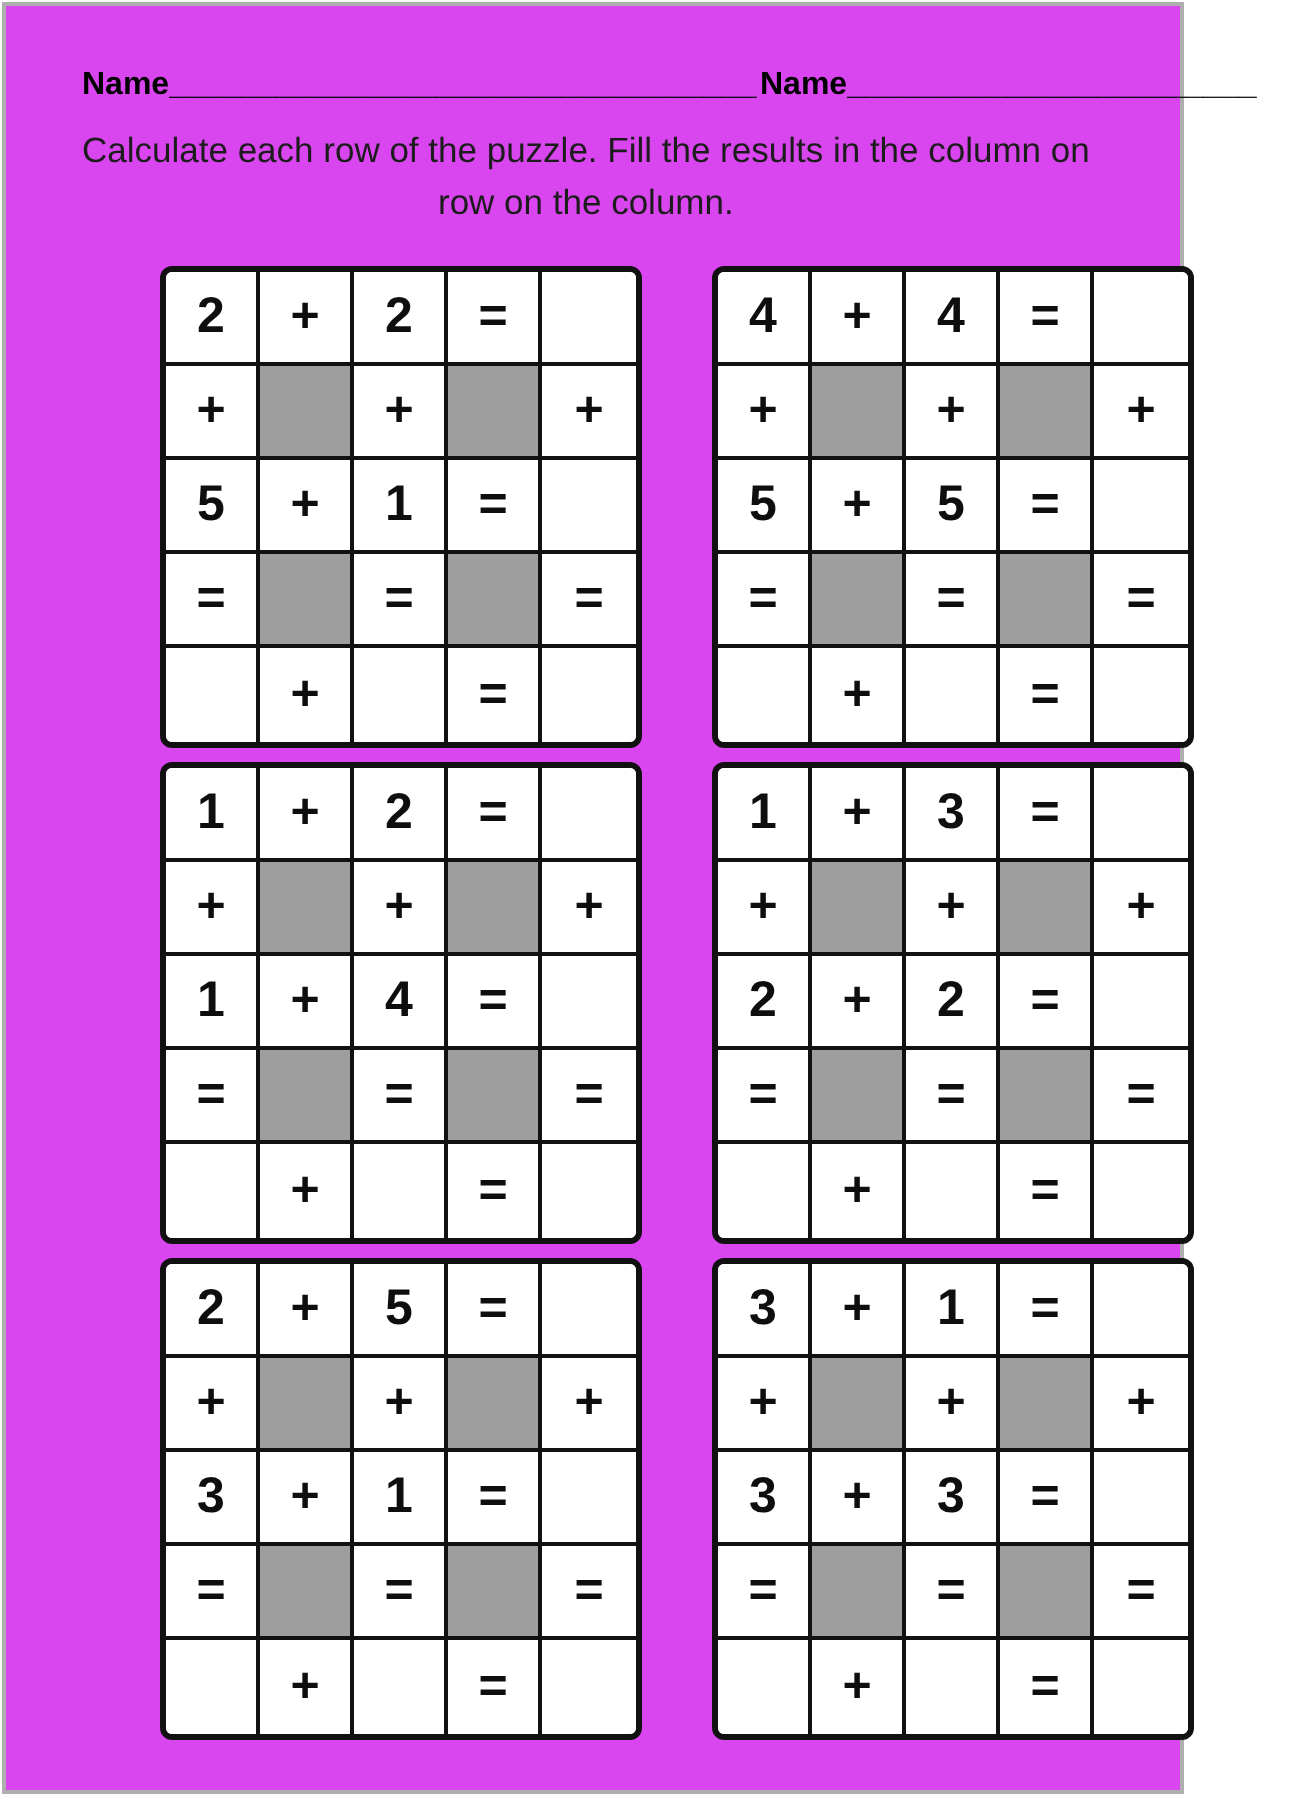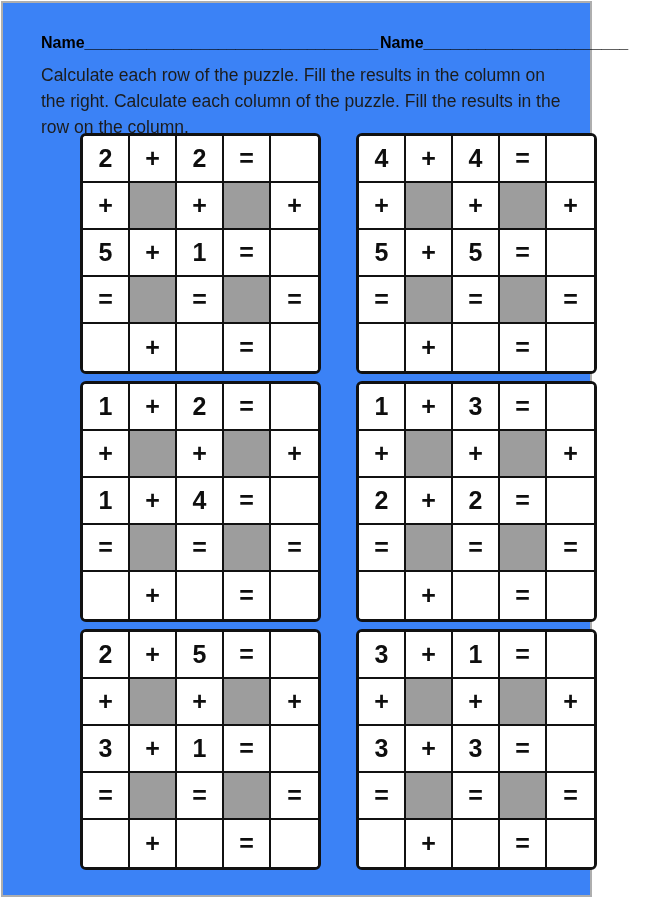--- a/index.html
+++ b/index.html
@@ -14,39 +14,40 @@
     background: #ffffff;
     font-family: "Liberation Sans", "DejaVu Sans", sans-serif;
     position: relative;
     overflow: hidden;
   }
   .page {
     position: absolute;
     left: 1px; top: 1px;
     width: 591px; height: 896px;
     border: 2px solid var(--page-border);
-    background: #3b82f6;
+    background: #d946ef;
   }
   .hdr {
     position: absolute;
     top: 31px;
     font-size: 16px;
     font-weight: bold;
     color: #000;
     white-space: nowrap;
   }
   .hdr-name { left: 38px; }
   .hdr-date { left: 377px; }
   .hdr .fill-line { letter-spacing: 0px; font-weight: bold; }
   .instructions {
     position: absolute;
     left: 38px; top: 59px;
     font-size: 17.5px;
     line-height: 26px;
     color: var(--text);
+    text-align: center;
   }
   .instructions div { white-space: nowrap; }
   .grid {
     position: absolute;
     display: grid;
     grid-template-columns: repeat(5, 47px);
     grid-auto-rows: 47px;
     border: 3px solid var(--line);
     border-radius: 6px;
     overflow: hidden;
@@ -77,21 +78,20 @@
 <body>
 
 <div class="page">
 
   <div class="hdr hdr-name"><span>Name</span><span class="fill-line">_________________________________</span></div>
 
   <div class="hdr hdr-date"><span>Name</span><span class="fill-line">_______________________</span></div>
 
   <div class="instructions">
     <div>Calculate each row of the puzzle. Fill the results in the column on</div>
-    <div>the right. Calculate each column of the puzzle. Fill the results in the</div>
     <div>row on the column.</div>
   </div>
 
   <div class="grid" id="g0">
       <div class="cell">2</div>
       <div class="cell">+</div>
       <div class="cell">2</div>
       <div class="cell">=</div>
       <div class="cell"></div>
       <div class="cell">+</div>

